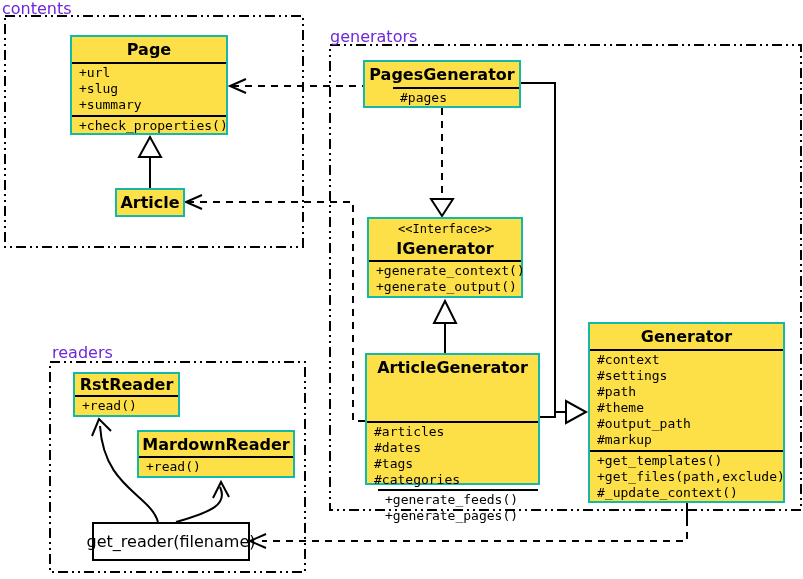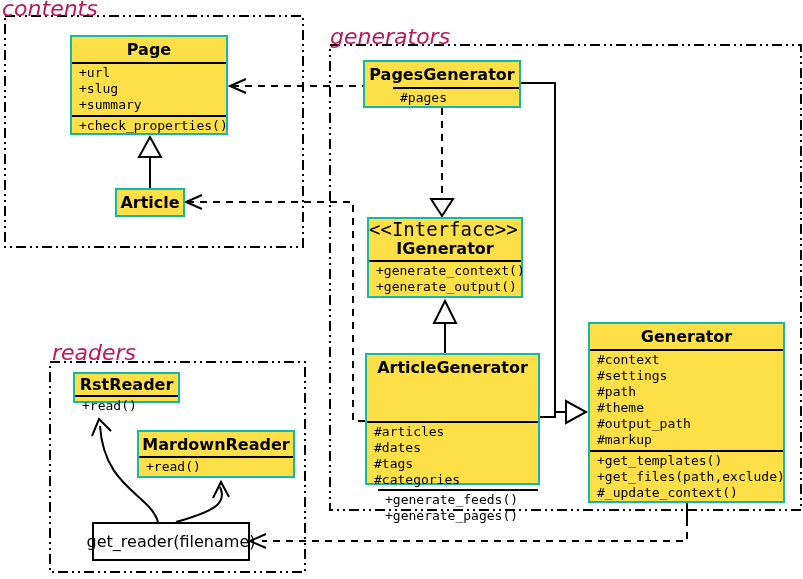--- a/index.html
+++ b/index.html
@@ -1,27 +1,27 @@
 <!DOCTYPE html>
 <html><head>
 <meta charset="utf-8">
 <style>
   html,body{margin:0;padding:0;background:#ffffff;}
   #canvas{position:relative;width:803px;height:579px;background:#ffffff;overflow:hidden;
           font-family:"DejaVu Sans",sans-serif;color:#000;}
   #wires{position:absolute;left:0;top:0;width:803px;height:579px;}
-  .pkg-label{position:absolute;font-size:22px;line-height:18px;color:#be185d;font-style:italic;}
+  .pkg-label{position:absolute;font-size:16px;line-height:18px;color:#6d28d9;}
   .cbox{position:absolute;box-sizing:border-box;border:2px solid #14b8a6;background:#fde047;
         display:flex;flex-direction:column;}
   .ctitle{font-weight:bold;font-size:16px;display:flex;align-items:center;justify-content:center;
           flex:0 0 auto;}
   .divider{border-top:2px solid #000;}
   .csec{font-family:"DejaVu Sans Mono",monospace;font-size:13px;padding:1px 7px;flex:0 0 auto;}
   .crow{line-height:16px;white-space:pre;}
-  .stereo{font-family:"DejaVu Sans Mono",monospace;font-size:19px;text-align:left;line-height:17px;}
+  .stereo{font-family:"DejaVu Sans Mono",monospace;font-size:12px;text-align:center;line-height:17px;}
   .iname{font-weight:bold;font-size:16px;text-align:center;line-height:21px;}
   .plainbox{position:absolute;box-sizing:border-box;border:2px solid #000;background:#fff;
             display:flex;align-items:center;justify-content:center;}
 </style>
 </head>
 <body>
 
 <div id="canvas">
 
   <svg id="wires" viewBox="0 0 803 579" xmlns="http://www.w3.org/2000/svg">
@@ -122,21 +122,21 @@
       <div class="crow">#output_path</div>
       <div class="crow">#markup</div>
     </div>
     <div class="csec divider" style="flex:1;">
       <div class="crow">+get_templates()</div>
       <div class="crow">+get_files(path,exclude)</div>
       <div class="crow">#_update_context()</div>
     </div>
   </div>
 
-  <div class="cbox" style="left:73px;top:372px;width:107px;height:31px;">
+  <div class="cbox" style="left:73px;top:372px;width:107px;height:45px;">
     <div class="ctitle" style="height:21px;">RstReader</div>
     <div class="csec divider" style="flex:1;">
       <div class="crow">+read()</div>
     </div>
   </div>
 
   <div class="cbox" style="left:137px;top:430px;width:158px;height:48px;">
     <div class="ctitle" style="height:24px;">MardownReader</div>
     <div class="csec divider" style="flex:1;">
       <div class="crow">+read()</div>

